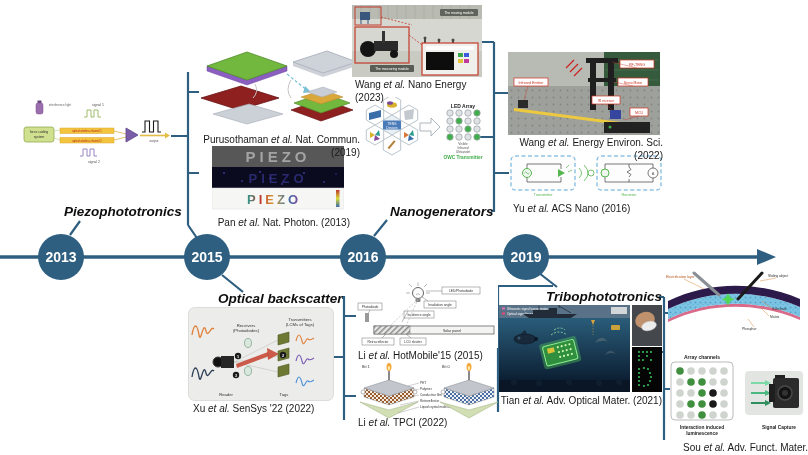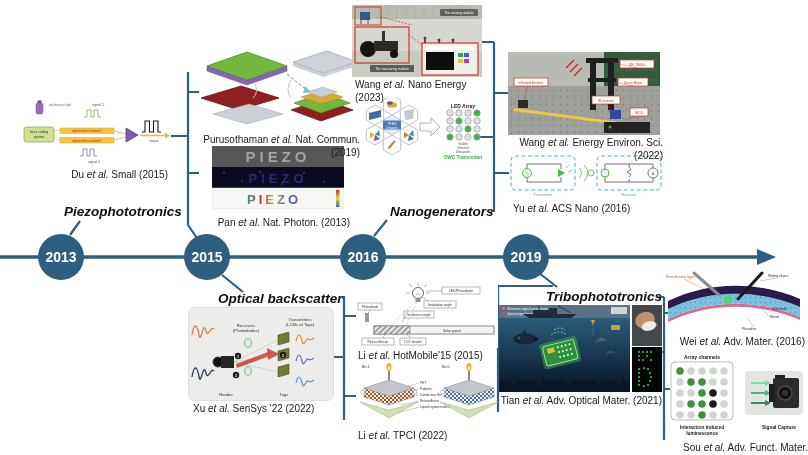--- a/index.html
+++ b/index.html
@@ -62,23 +62,20 @@
       <text x="65" y="41.7" font-size="2.6" fill="#b51f1f" text-anchor="middle">optical wireless channel 2</text>
       <path d="M58,56 h3 v-7 h4 v7 h3 v-7 h4 v7 h3" stroke="#9a86c0" stroke-width="1" fill="none"></path>
       <text x="72" y="63" font-size="3.5" fill="#555" text-anchor="middle">signal 2</text>
       <path d="M92,31 L104,34 M92,40 L104,37" stroke="#d9b24a" stroke-width="0.8" fill="none"></path>
       <polygon points="104,28 104,42 116,35" fill="#7a5fa8" stroke="#5a4385" stroke-width="0.8"></polygon>
       <path d="M120,32 h3 v-11 h4.5 v11 h4 v-11 h4.5 v11 h3" stroke="#1a1a1a" stroke-width="1.1" fill="none"></path>
       <line x1="118" y1="35.5" x2="143" y2="35.5" stroke="#e3bd45" stroke-width="1.6"></line>
       <polygon points="143,32.5 148,35.5 143,38.5" fill="#e3bd45"></polygon>
       <text x="132" y="42" font-size="3.2" fill="#555" text-anchor="middle">output</text>
     </svg>
-  </div>
-  <div class="cap center" style="left:28px;top:169px;width:140px">
-    <span>Du</span> <i>et al.</i> <span>Small (2015)</span>
   </div>
 
   <div class="panel" style="left:195px;top:40px">
     <svg width="165" height="92" viewBox="0 0 165 92">
       <polygon points="12,26 12,31 52,45 92,31 92,26 52,40" fill="#8a5fc0" stroke="#6a43a0" stroke-width="0.5"></polygon>
       <polygon points="12,26 52,12 92,26 52,40" fill="#72b83f" stroke="#4f8c28" stroke-width="0.8"></polygon>
       <polygon points="98,22 98,26 128,37 162,26 162,22 128,33" fill="#b9bec7" opacity="0.7"></polygon>
       <polygon points="98,22 132,11 162,22 128,33" fill="#ced2d9" stroke="#a5abb5" stroke-width="0.8"></polygon>
       <path d="M92,34 Q104,44 112,50" stroke="#79c0d4" stroke-width="1.2" stroke-dasharray="3,2" fill="none"></path>
       <polygon points="110,46 116,52 108,53" fill="#79c0d4"></polygon>
@@ -421,21 +418,21 @@
         <ellipse cx="31" cy="7" rx="1.2" ry="2" fill="#fde8a8"></ellipse>
         <rect x="30" y="10" width="2" height="13" fill="#8a8a8a"></rect>
         <polygon points="2,41 31,49 60,41 31,57" fill="#d2deb4" stroke="#a8b88a" stroke-width="0.6"></polygon>
         <polygon points="6,27 6,36 31,44 31,35" fill="url(#chkBl)" stroke="#8f949b" stroke-width="0.5"></polygon>
         <polygon points="31,35 31,44 56,36 56,27" fill="url(#chkBl)" stroke="#8f949b" stroke-width="0.5"></polygon>
         <polygon points="6,27 31,19 56,27 31,35" fill="#c2c6cc" stroke="#8f949b" stroke-width="0.6"></polygon>
         <circle cx="5" cy="31" r="2" fill="#fff" stroke="#888" stroke-width="0.6"></circle>
       </g>
     </svg>
   </div>
-  <div class="cap" style="left:358px;top:430px;width:140px">
+  <div class="cap" style="left:358px;top:417px;width:140px">
     <span>Li</span> <i>et al.</i> <span>TPCI (2022)</span>
   </div>
 
   <div class="panel" style="left:499px;top:305px">
     <svg width="163" height="87" viewBox="0 0 163 87">
       <defs>
         <linearGradient id="seaG" x1="0" y1="0" x2="0" y2="1">
           <stop offset="0" stop-color="#2a5d7a"></stop>
             <stop offset="1" stop-color="#0c1f33"></stop>
         </linearGradient>
@@ -544,23 +541,20 @@
       <g>
         <text x="2" y="7" font-size="3.4" fill="#b5541a">Electrification layer</text>
         <text x="104" y="6" font-size="3.4" fill="#333">Sliding object</text>
         <text x="108" y="39" font-size="3.4" fill="#333">Substrate</text>
         <text x="106" y="47" font-size="3.4" fill="#333">Matrix</text>
         <text x="78" y="59" font-size="3.4" fill="#333">Phosphor</text>
         <path d="M20,8 L40,18 M112,7 L96,10 M107,37 L98,30 M105,45 L96,36 M90,56 L84,48" stroke="#d98a3c" stroke-width="0.5" fill="none"></path>
       </g>
     </svg>
   </div>
-  <div class="cap center" style="left:665px;top:336px;width:140px">
-    <span>Wei</span> <i>et al.</i> <span>Adv. Mater. (2016)</span>
-  </div>
 
   <div class="panel" style="left:663px;top:351px">
     <svg width="143" height="89" viewBox="0 0 143 89">
       <text x="39" y="8" font-size="5" font-weight="bold" fill="#222" text-anchor="middle">Array channels</text>
       <rect x="8" y="11" width="62" height="58" rx="4" fill="#fff" stroke="#bbb"></rect>
       <g>
         <circle cx="17" cy="20" r="3.8" fill="#3f8f3f"></circle>
           <circle cx="28" cy="20" r="3.8" fill="#cfd4cf"></circle>
           <circle cx="39" cy="20" r="3.8" fill="#cfd4cf"></circle>
           <circle cx="50" cy="20" r="3.8" fill="#cfd4cf"></circle>

